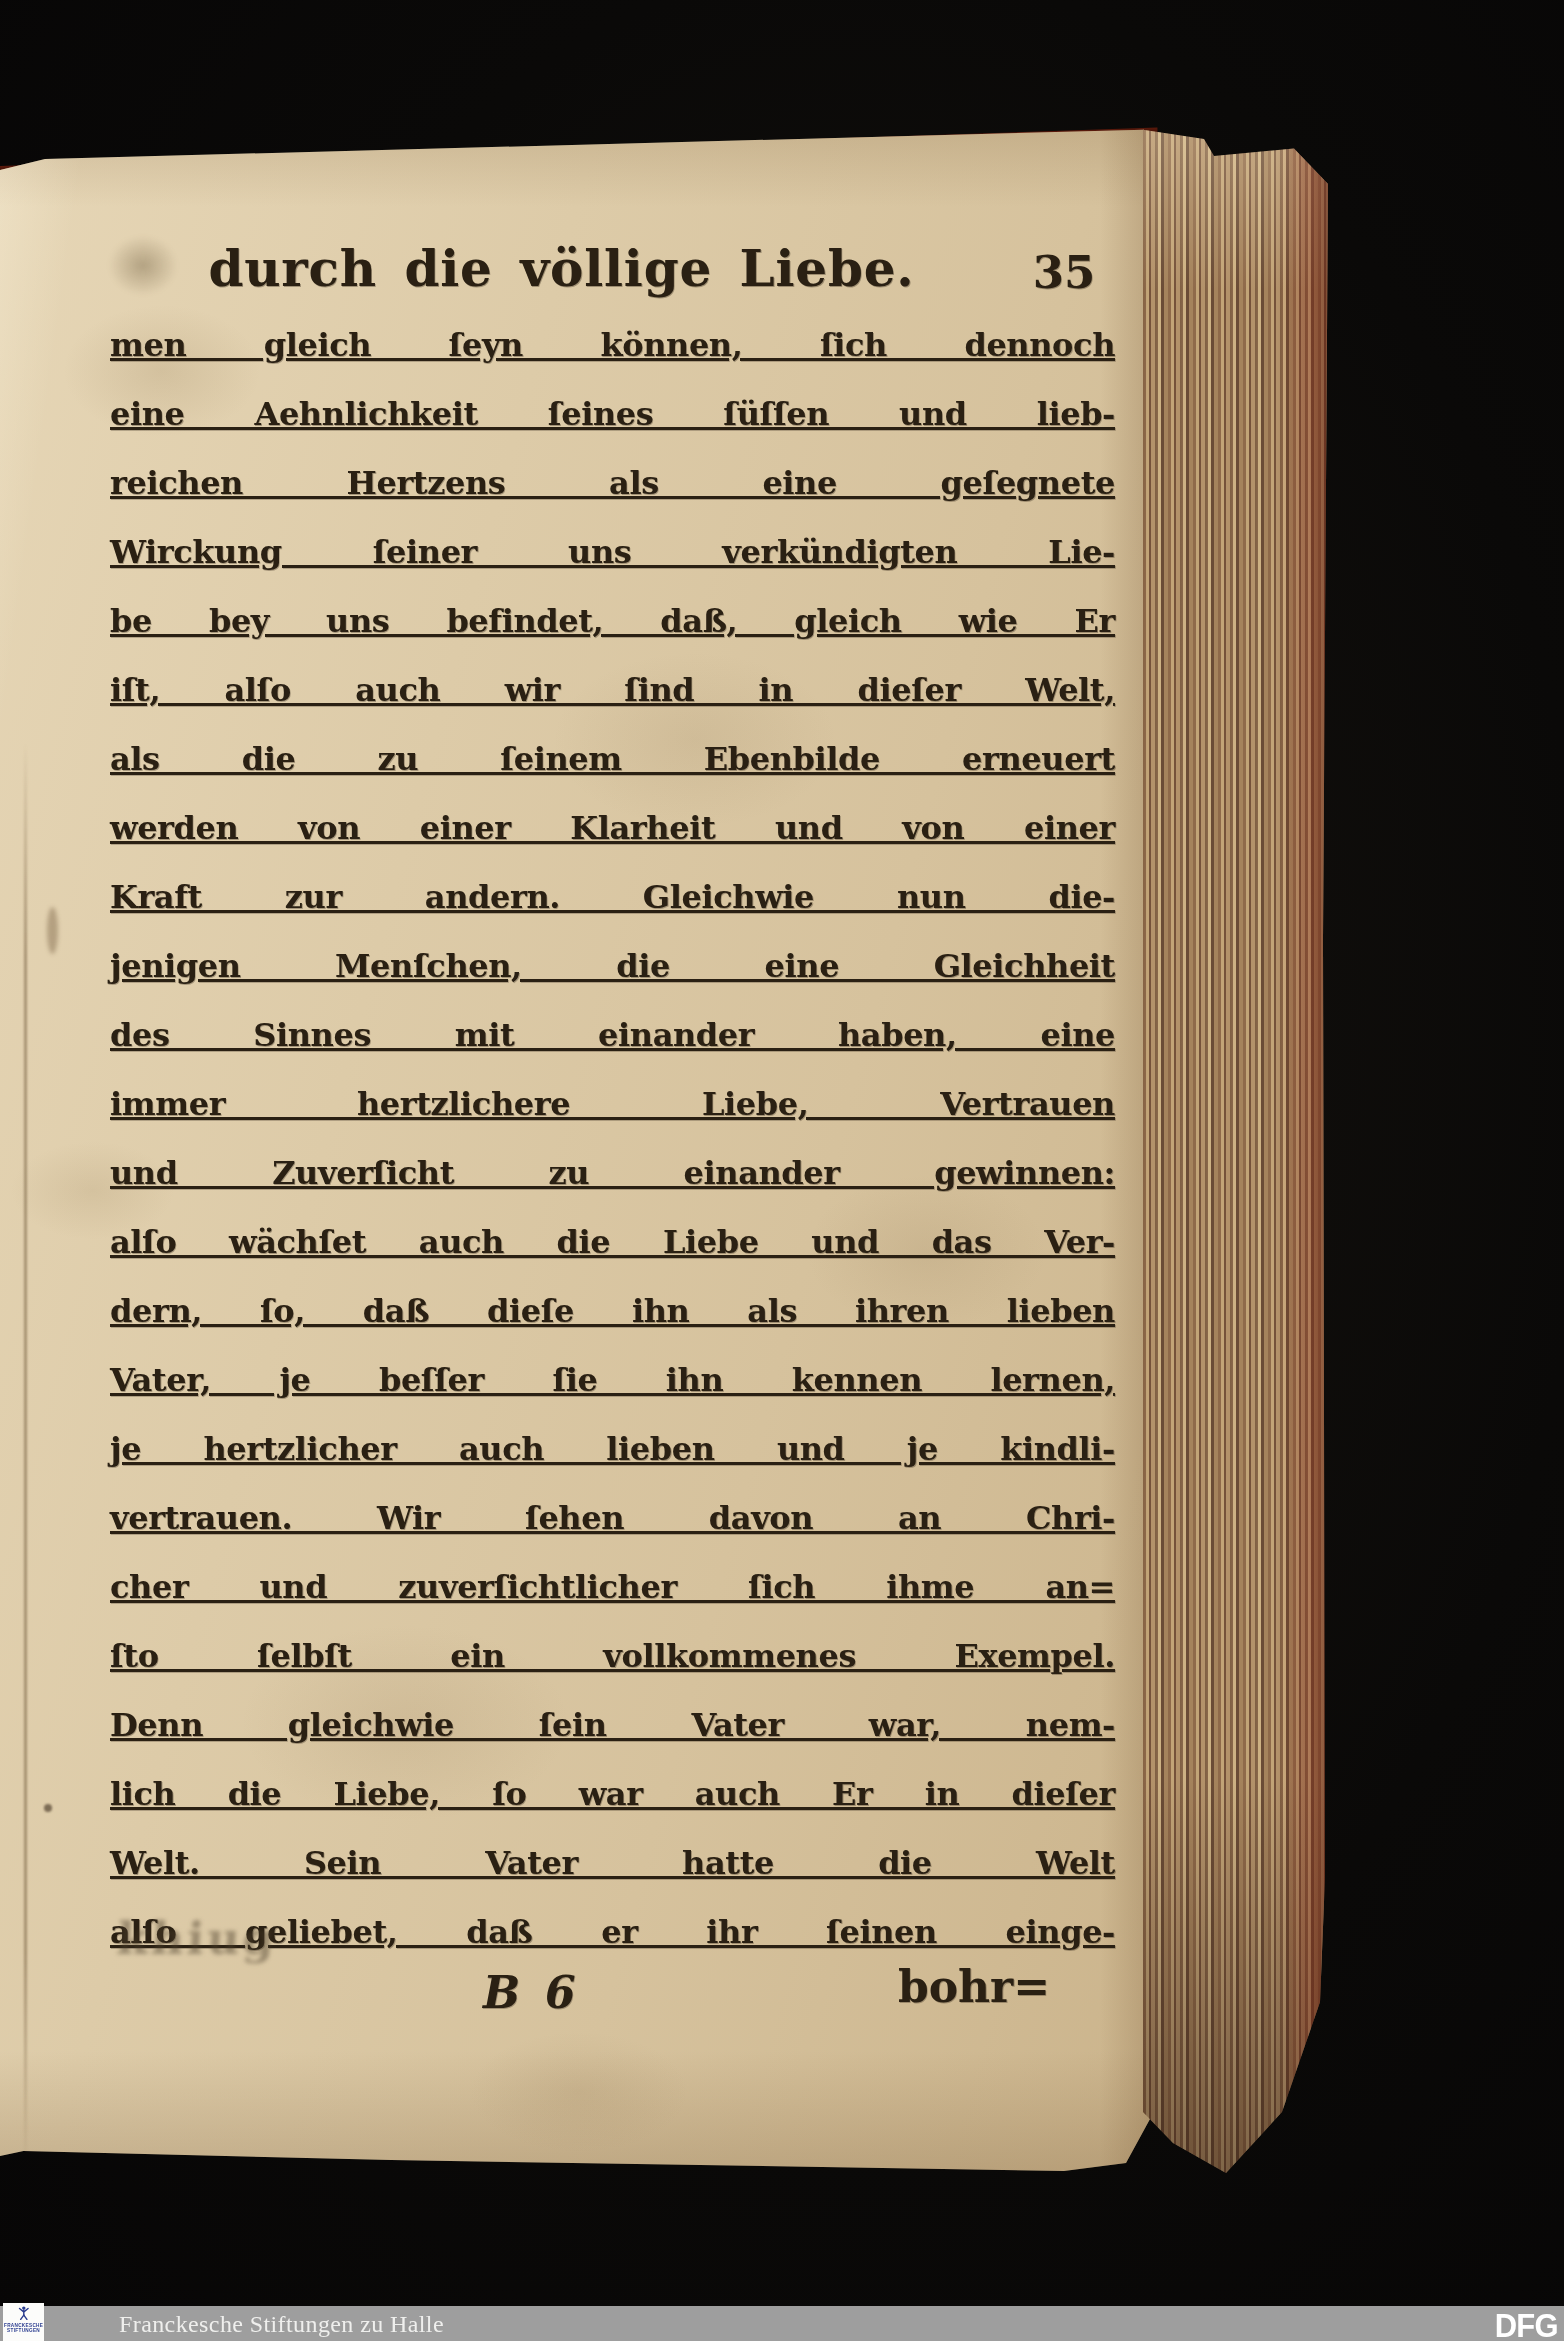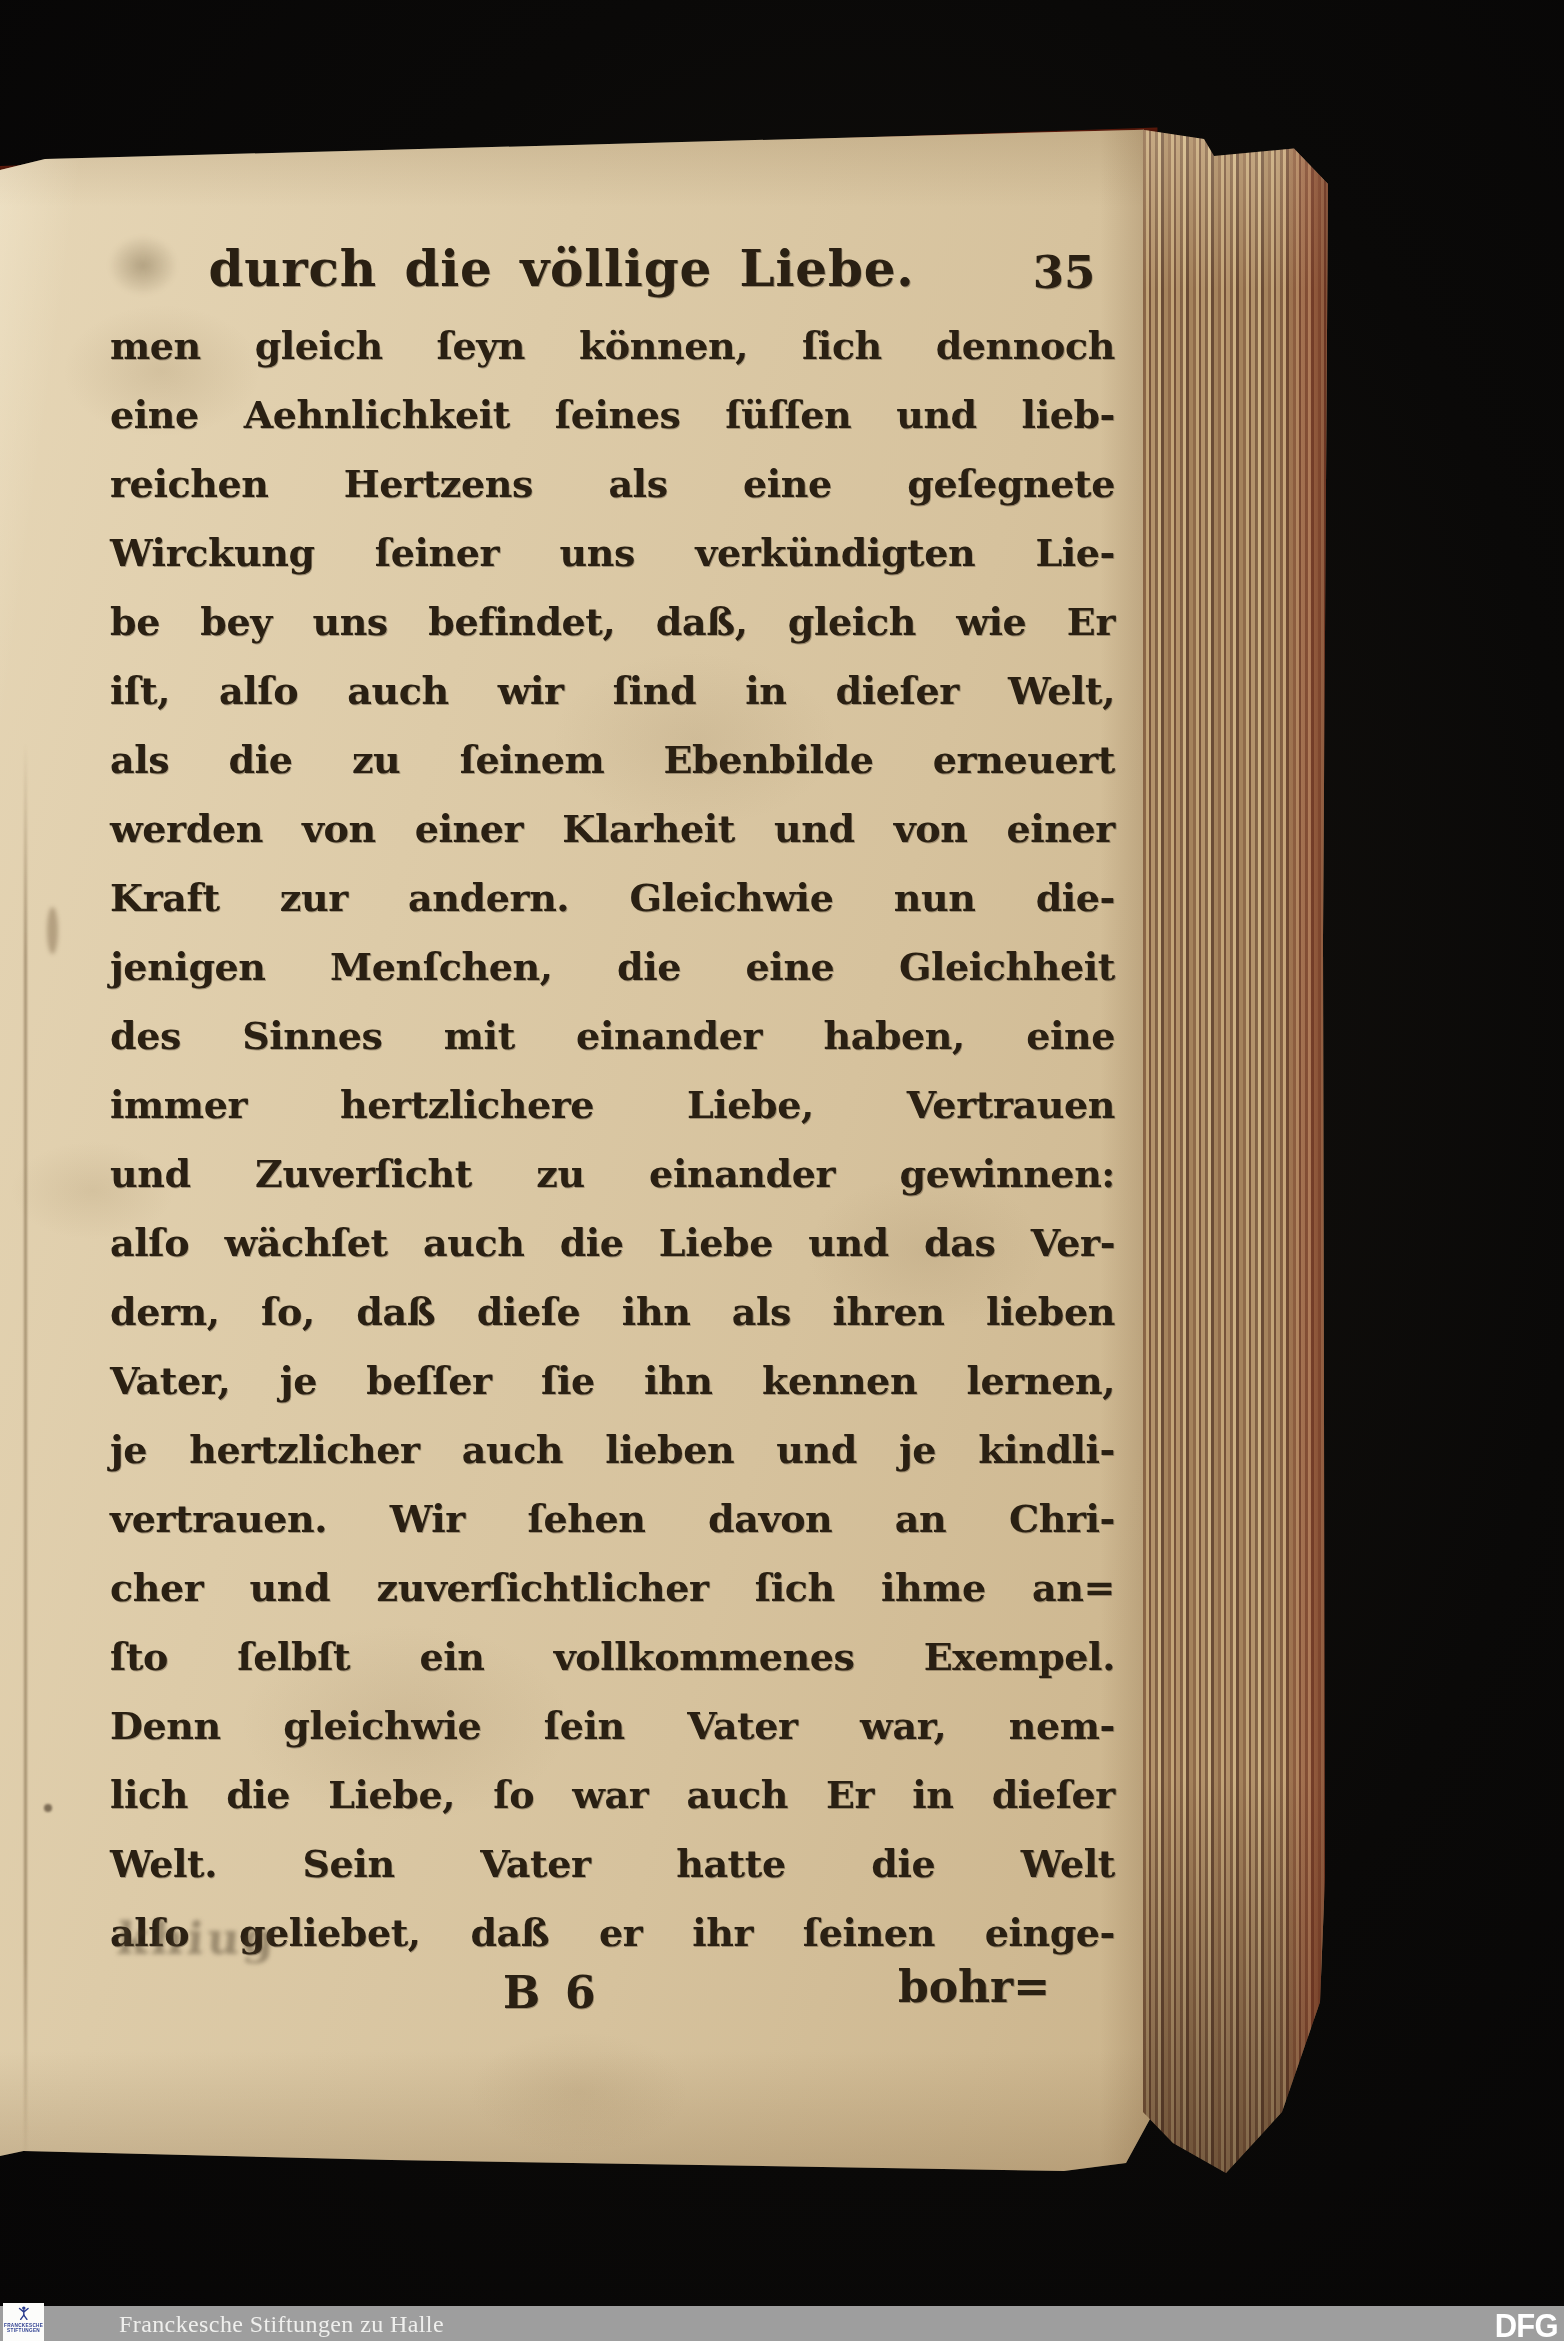--- a/index.html
+++ b/index.html
@@ -69,26 +69,27 @@
   }
   .running-title{
     margin:0 auto;font-size:50px;font-weight:700;letter-spacing:0.8px;word-spacing:9.4px;
     text-shadow:0.8px 0.8px 0 rgba(43,31,18,.35);
   }
   .running-number{
     width:102px;text-align:center;font-size:45px;font-weight:700;padding-top:9.4px;
     text-shadow:0.8px 0.8px 0 rgba(43,31,18,.35);
   }
   .line{
-    height:69px;line-height:69px;font-size:38px;font-weight:700;letter-spacing:-0.4px;
+    height:69px;line-height:69px;font-size:32px;font-weight:700;letter-spacing:-0.4px;
     text-align:justify;text-align-last:justify;white-space:normal;
     text-shadow:0.8px 0.8px 0 rgba(43,31,18,.32);
+    text-decoration:underline;
   }
   .sig-line{position:relative;height:70px;font-size:44px;font-weight:700;}
-  .sig-mark{position:absolute;left:393px;top:0;letter-spacing:4.7px;text-shadow:0.8px 0.8px 0 rgba(43,31,18,.32);}
+  .sig-mark{position:absolute;left:373px;top:0;letter-spacing:4.7px;text-shadow:0.8px 0.8px 0 rgba(43,31,18,.32);font-style:italic;}
   .catchword{position:absolute;left:788px;top:-6.3px;text-shadow:0.8px 0.8px 0 rgba(43,31,18,.32);}
   
   .head-smudge{
     position:absolute;left:108px;top:235px;width:70px;height:61px;z-index:4;
     background:radial-gradient(ellipse at center, rgba(100,82,52,.38), transparent 70%);
     filter:blur(2.3px);
   }
   .margin-dot{
     position:absolute;left:44px;top:1804px;width:7.8px;height:7.8px;border-radius:50%;
     background:rgba(60,45,28,.6);filter:blur(0.8px);z-index:4;

